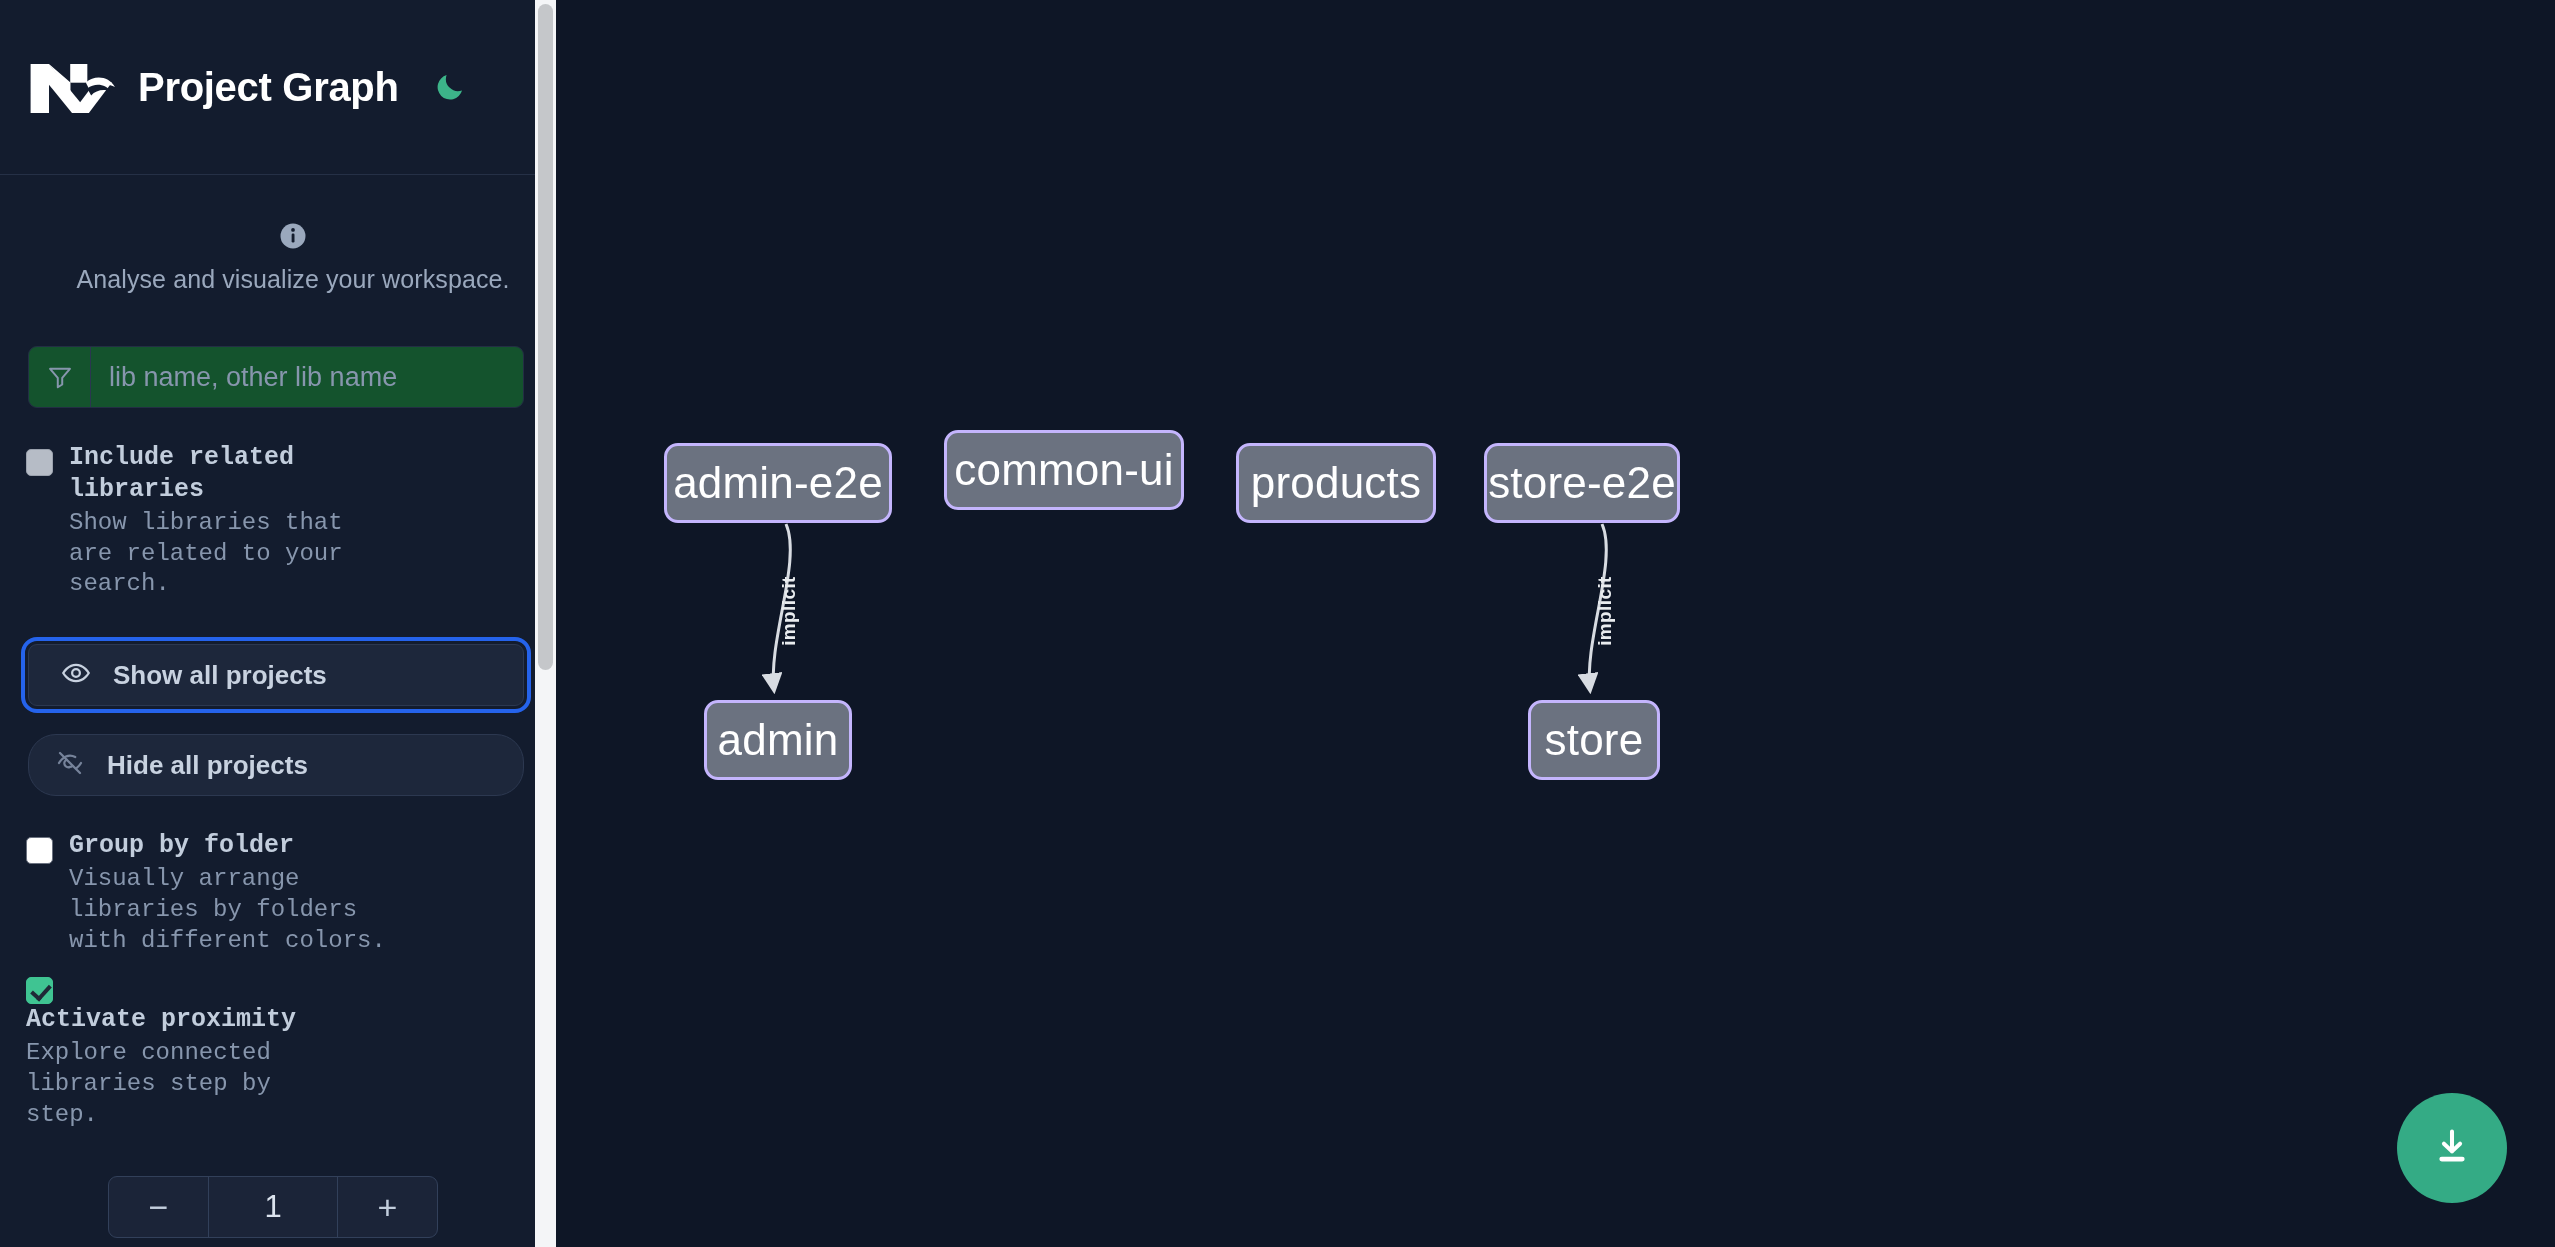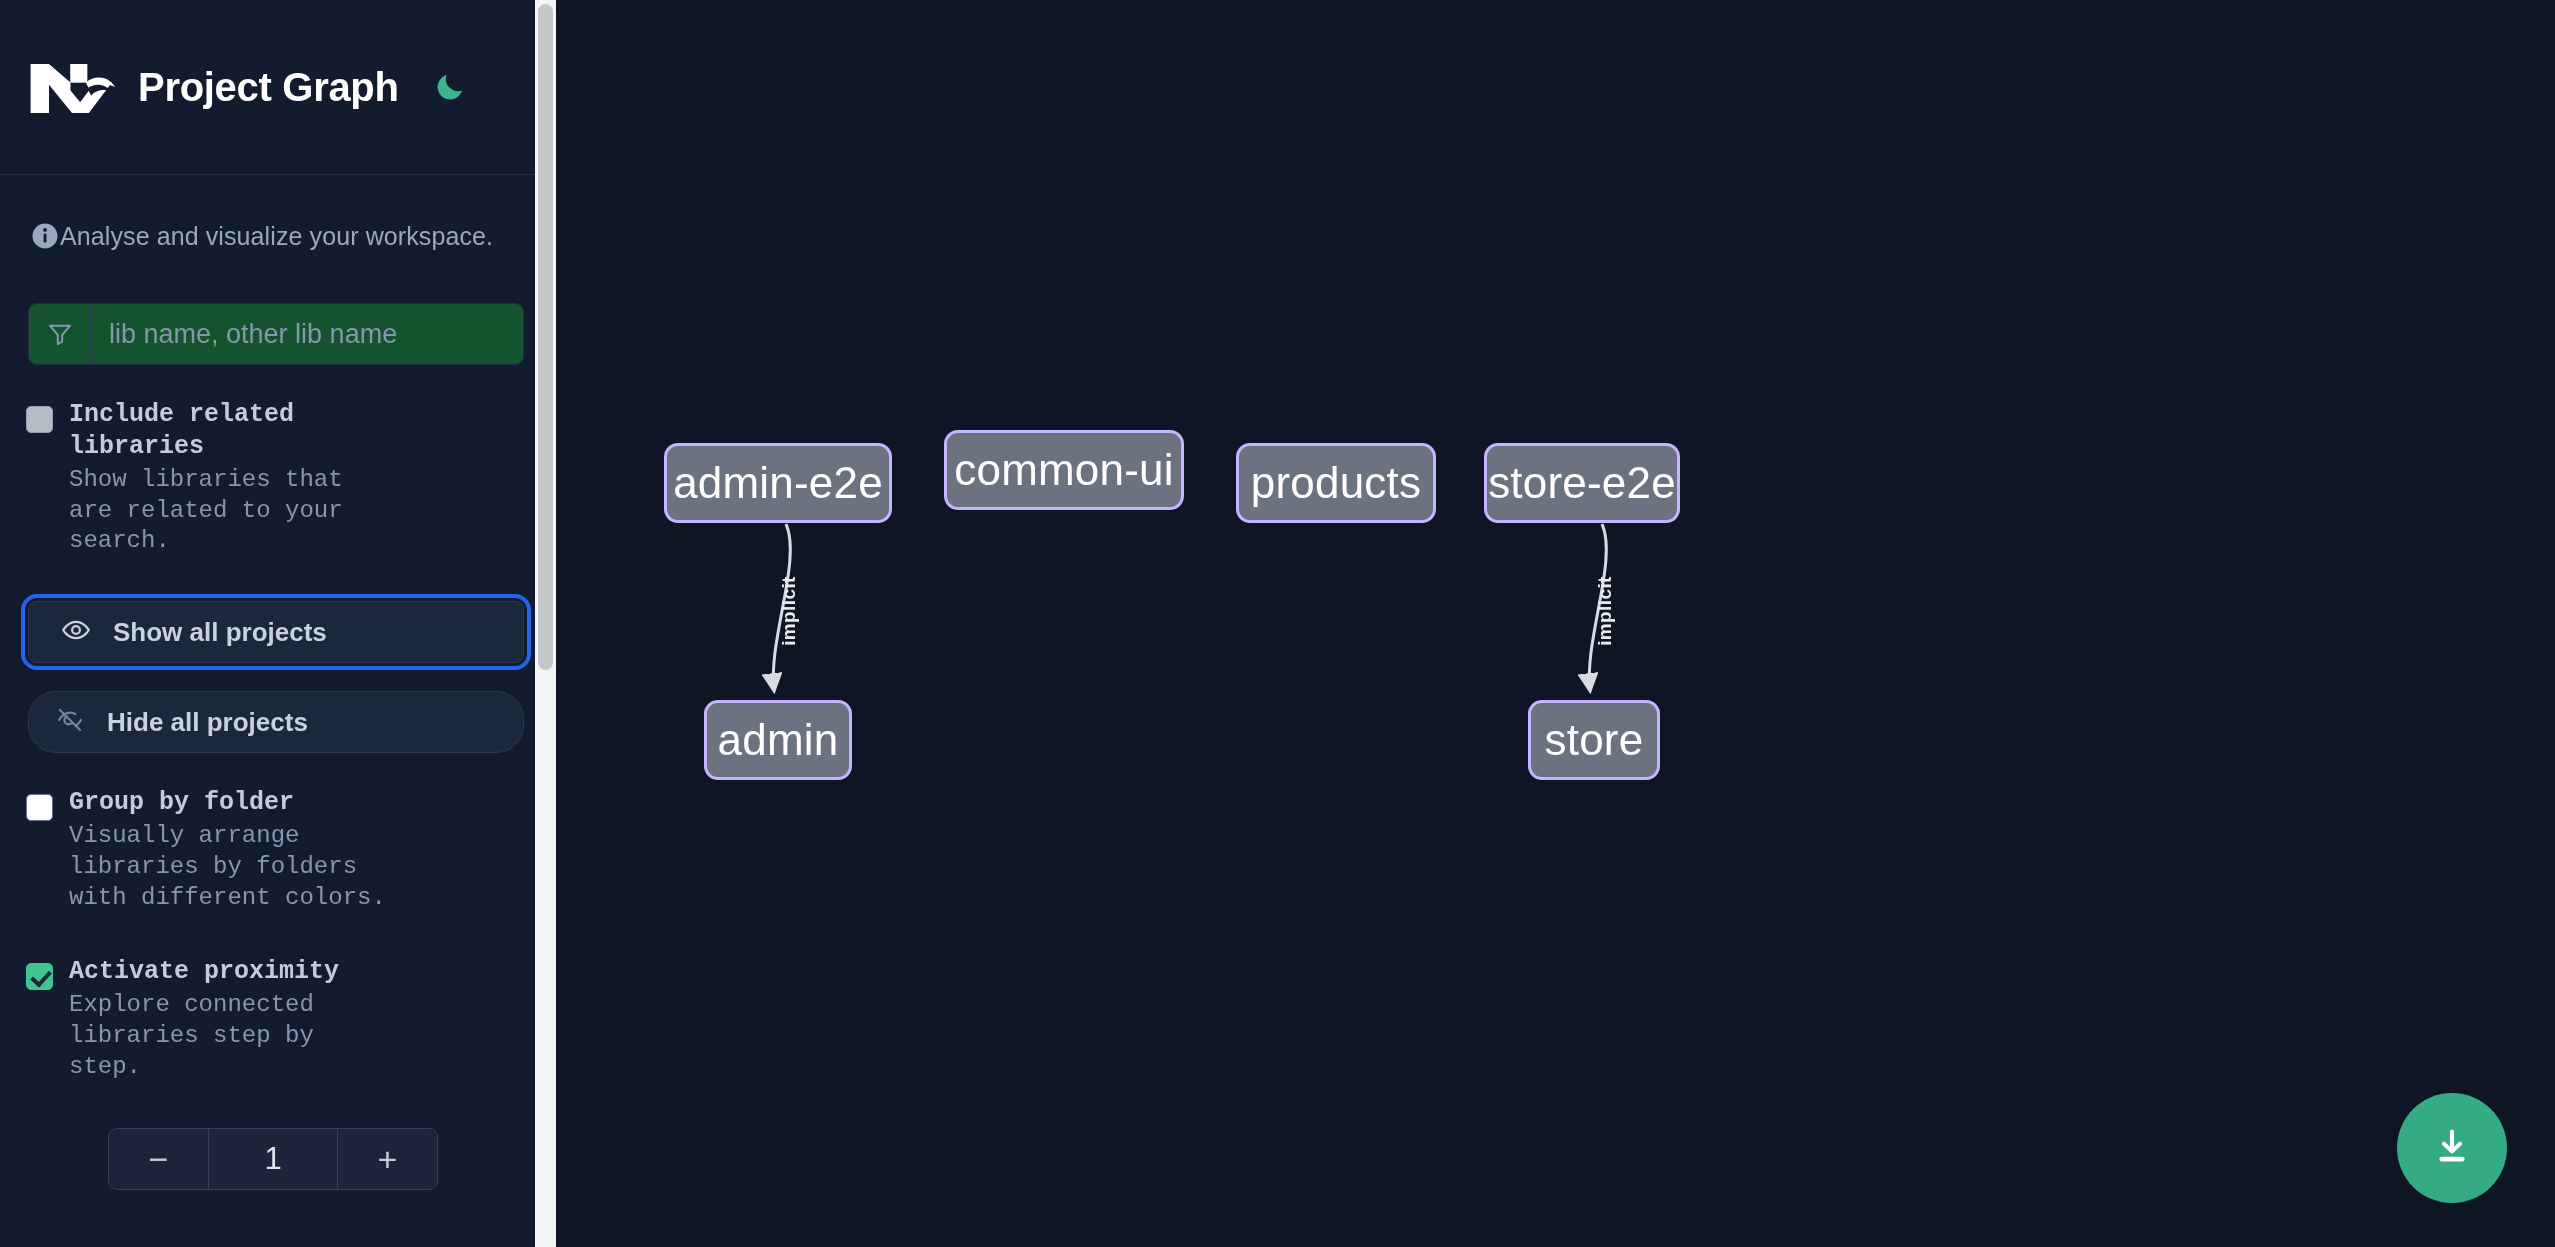--- a/index.html
+++ b/index.html
@@ -61,22 +61,23 @@
     align-items: center;
     justify-content: center;
     cursor: pointer;
   }
 
   .sidebar-body { padding: 0 0 0 0; }
 
   .tagline-row {
     display: flex;
     align-items: center;
-    gap: 0;
+    gap: 14px;
     padding: 46px 0 0 30px;
+    flex-direction: column;
   }
 
   .info-icon {
     width: 30px; height: 30px; flex: 0 0 30px;
   }
 
   .tagline-text {
     font-size: 25px;
     color: #9aa8bd;
     letter-spacing: 0.1px;
@@ -114,21 +115,21 @@
   }
   .search-input::placeholder { color: #8796ad; }
 
   
   .option-row {
     display: flex;
     padding: 0 0 0 26px;
     margin-top: 34px;
     font-family: Liberation Mono, monospace;
   }
-  .option-row.tight { margin-top: 43px; }
+  .option-row.tight { margin-top: 14px; flex-direction: column; }
 
   .cb {
     width: 27px; height: 27px;
     flex: 0 0 27px;
     border-radius: 5px;
     margin-top: 7px;
     margin-right: 16px;
     cursor: pointer;
     position: relative;
   }

